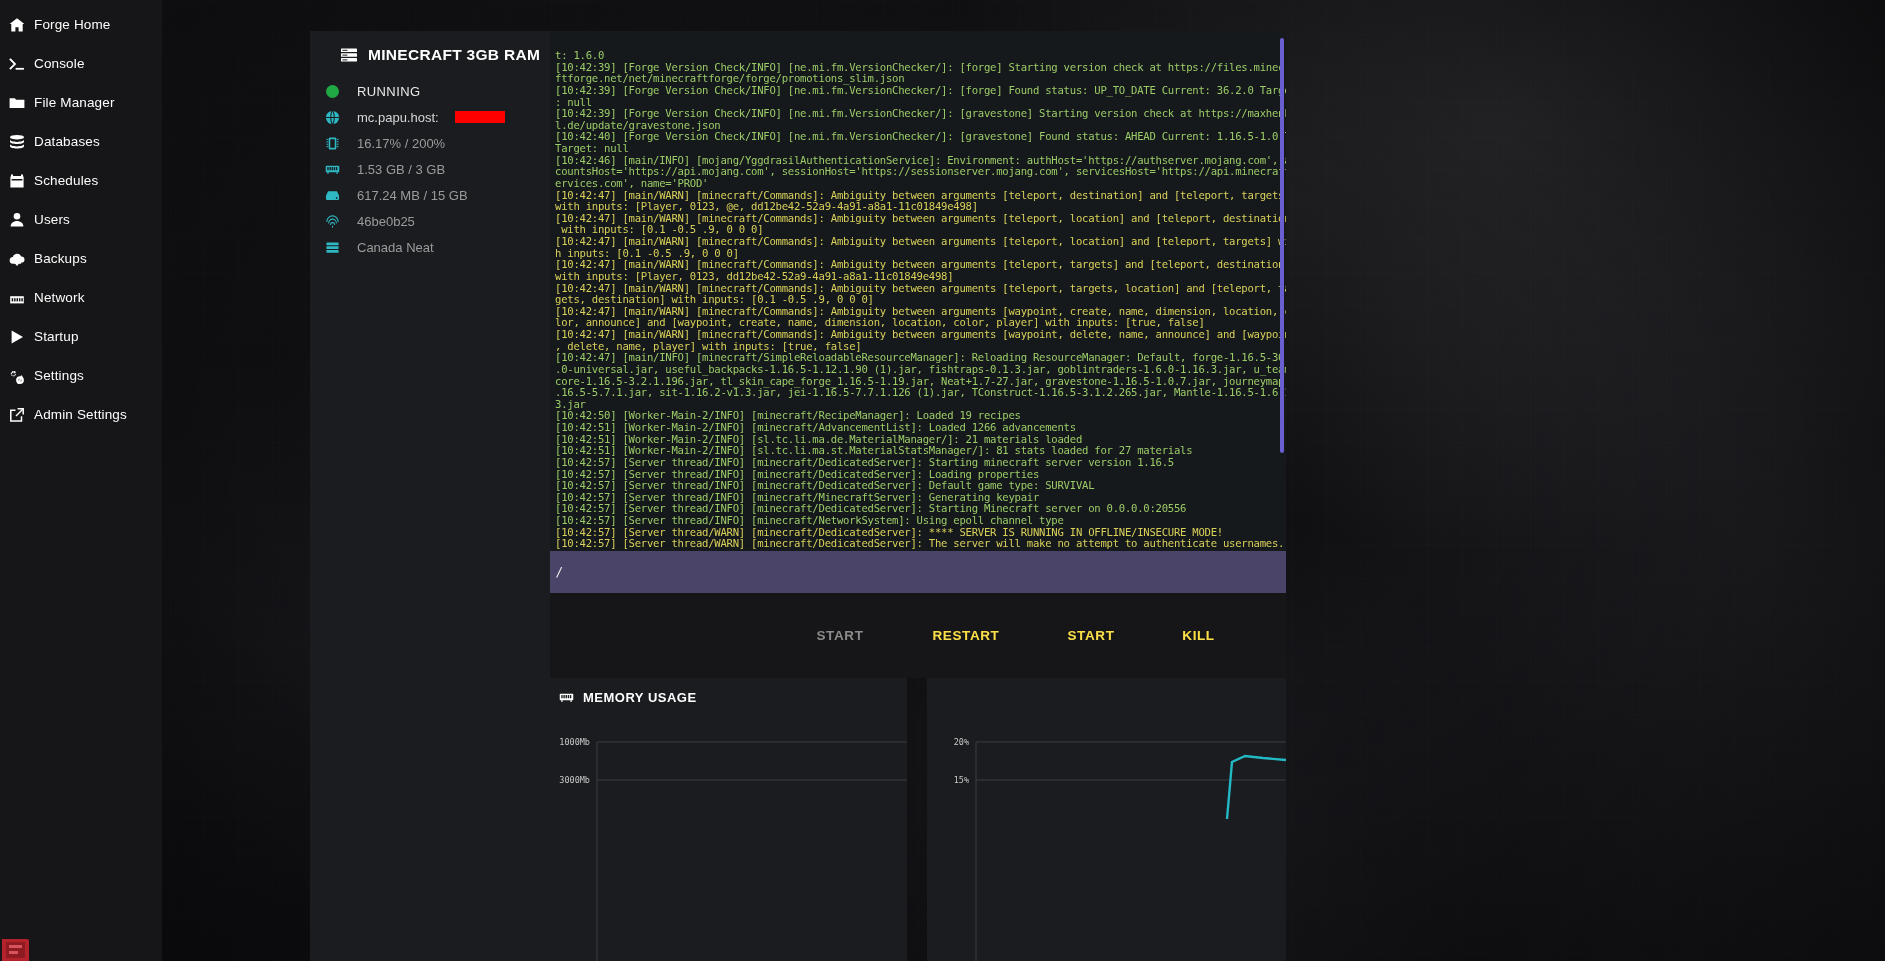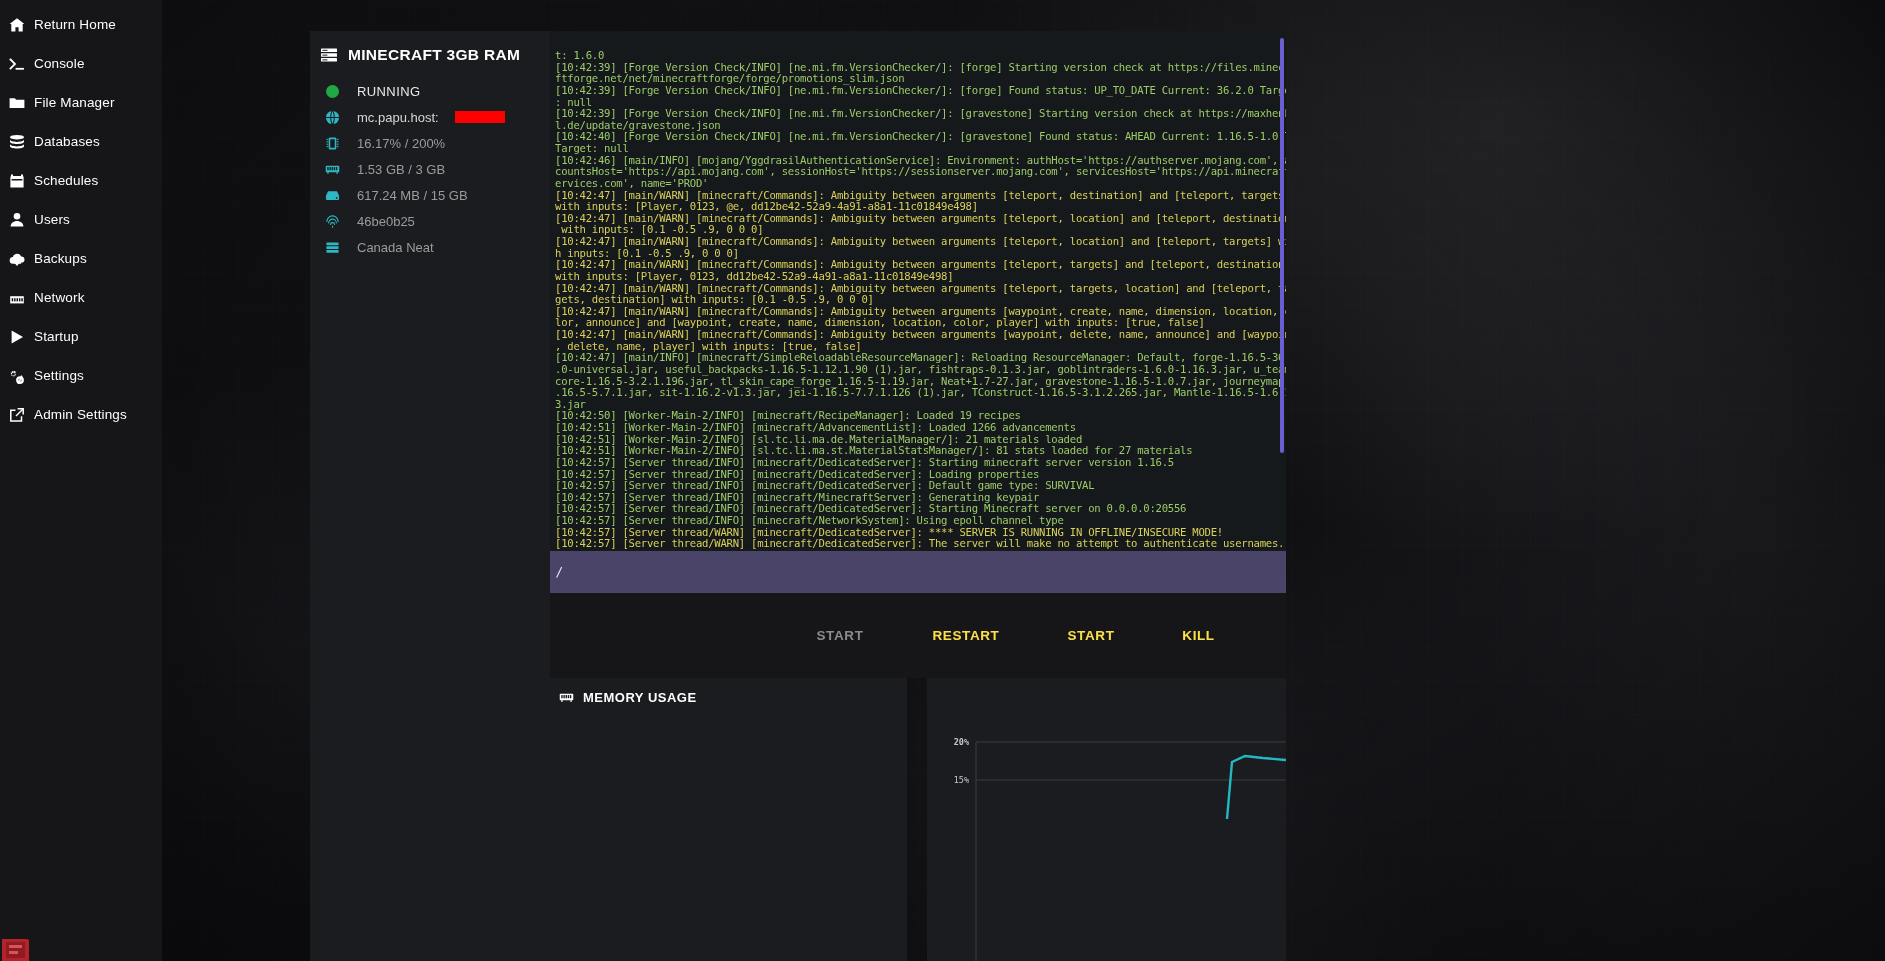--- a/index.html
+++ b/index.html
@@ -93,21 +93,21 @@
   
   .info-panel {
     position: absolute;
     left: 310px; top: 31px;
     width: 240px; height: 930px;
     background: #1b1c1f;
     z-index: 5;
   }
   .info-title {
     display: flex; align-items: center; gap: 10px;
-    padding: 15px 0 0 10px;
+    padding: 15px 0 0 30px;
     color: #ffffff;
     font-size: 15.5px;
     font-weight: bold;
     letter-spacing: .3px;
     white-space: nowrap;
   }
   .info-title .ico { color:#fff; width:18px; height:18px; display:inline-flex; }
   .info-list { margin-top: 17px; }
   .info-row {
     display: flex; align-items: center; gap: 16px;
@@ -253,21 +253,21 @@
 
   <nav class="sidebar">
     <div class="nav-spacer-top"></div>
 
     <div class="nav-item">
       <span class="ico">
         <svg viewBox="0 0 16 16" width="16" height="16" fill="#fff">
             <path d="M8 1.2 0.6 7h1.7v7.6h4.1v-4.3h3.2v4.3h4.1V7h1.7L8 1.2Z"></path>
           </svg>
       </span>
-      <span class="lbl">Return Home</span>
+      <span class="lbl">Forge Home</span>
     </div>
 
     <div class="nav-item">
       <span class="ico">
         <svg viewBox="0 0 16 16" width="16" height="16" fill="none" stroke="#fff" stroke-width="1.8" stroke-linecap="square">
             <path d="M1.5 3.5 6 8l-4.5 4.5"></path>
             <path d="M7.5 12.8h6.5"></path>
           </svg>
       </span>
       <span class="lbl">Console</span>
@@ -506,25 +506,34 @@
               <rect x="4.7" y="5.4" width="1.5" height="3.4" fill="#1b1c1f"></rect>
               <rect x="7" y="5.4" width="1.5" height="3.4" fill="#1b1c1f"></rect>
               <rect x="9.3" y="5.4" width="1.5" height="3.4" fill="#1b1c1f"></rect>
               <rect x="11.6" y="5.4" width="1.5" height="3.4" fill="#1b1c1f"></rect>
               <rect x="2.2" y="11" width="1.8" height="1.5"></rect>
               <rect x="12" y="11" width="1.8" height="1.5"></rect>
             </svg>
         </span>
         <span>MEMORY USAGE</span>
       </div>
+      <div class="plot">
+        <div class="ytick" id="mem-tick-0" style="left:0px; top:21px;">1000Mb</div>
+        <div class="ytick" id="mem-tick-1" style="left:0px; top:59px;">3000Mb</div>
+        <svg width="359" height="245" viewBox="0 0 359 245">
+          <line x1="49" y1="26" x2="359" y2="26" stroke="#3a3c41" stroke-width="1"></line>
+          <line x1="49" y1="64" x2="359" y2="64" stroke="#3a3c41" stroke-width="1"></line>
+          <line x1="49" y1="26" x2="49" y2="245" stroke="#3a3c41" stroke-width="1"></line>
+        </svg>
+      </div>
     </section>
 
     <section class="card">
       <div class="plot">
-        <div class="ytick" style="left:0px; top:21px;font-weight:bold;">20%</div>
+        <div class="ytick" style="left:0px; top:21px;">20%</div>
         <div class="ytick" style="left:0px; top:59px;">15%</div>
         <svg width="359" height="245" viewBox="0 0 359 245">
           <line x1="49" y1="26" x2="359" y2="26" stroke="#3a3c41" stroke-width="1"></line>
           <line x1="49" y1="64" x2="359" y2="64" stroke="#3a3c41" stroke-width="1"></line>
           <line x1="49" y1="26" x2="49" y2="245" stroke="#3a3c41" stroke-width="1"></line>
           <path d="M300 103 L305 46 L318 40 L336 42 L359 44" fill="none" stroke="#22b8c4" stroke-width="2.4"></path>
         </svg>
       </div>
     </section>
 

